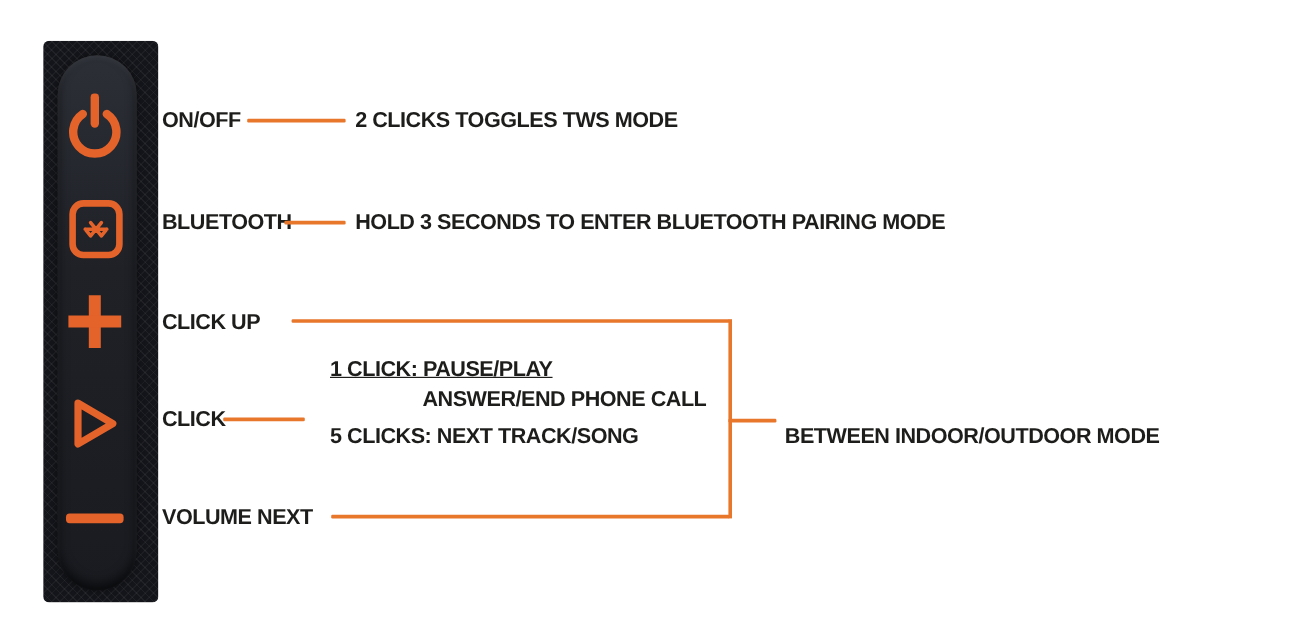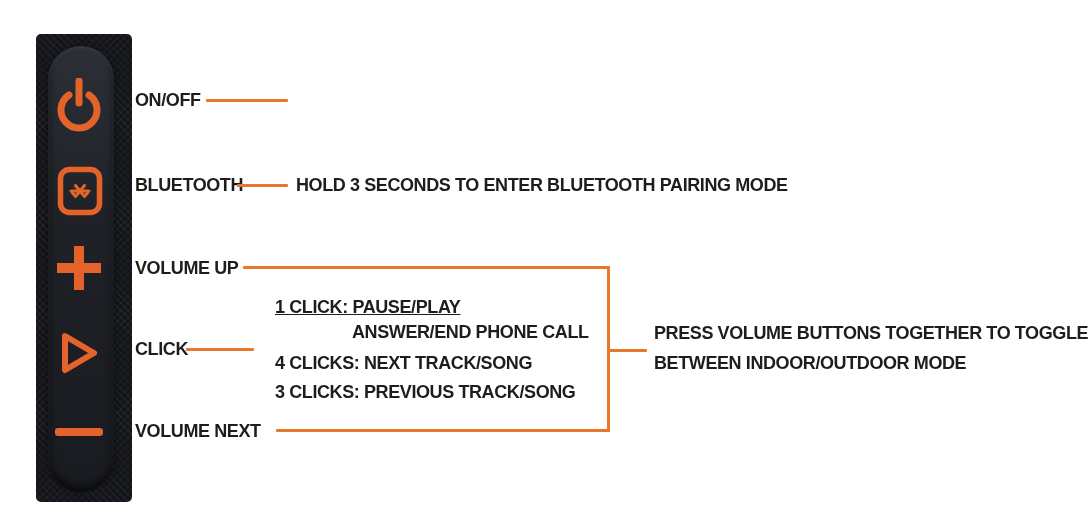--- a/index.html
+++ b/index.html
@@ -115,37 +115,36 @@
 
     <svg class="icon" style="left:23px;top:297px;" width="40" height="44" viewBox="0 0 40 44">
       <polygon points="6,5 35,22 6,39" fill="none" stroke="currentColor" stroke-width="6" stroke-linejoin="round"></polygon>
     </svg>
 
     <div class="minus-bar"></div>
   </div>
 
   <span class="txt lbl-onoff">ON/OFF</span>
   <div class="cline ln-onoff"></div>
+  <span class="txt desc-onoff">2 CLICKS TOGGLES TWS MODE</span>
 
   <span class="txt lbl-bt">BLUETOOTH</span>
   <div class="cline ln-bt"></div>
   <span class="txt desc-bt">HOLD 3 SECONDS TO ENTER BLUETOOTH PAIRING MODE</span>
 
-  <span class="txt lbl-vup">VOLUME UP</span>
+  <span class="txt lbl-vup">CLICK UP</span>
   <div class="cline ln-vup"></div>
 
   <span class="txt lbl-play">CLICK</span>
   <div class="cline ln-play"></div>
   <span class="txt act-1">1 CLICK: PAUSE/PLAY</span>
   <span class="txt act-1b">ANSWER/END PHONE CALL</span>
-  <span class="txt act-2">4 CLICKS: NEXT TRACK/SONG</span>
-  <span class="txt act-3">3 CLICKS: PREVIOUS TRACK/SONG</span>
+  <span class="txt act-2">5 CLICKS: NEXT TRACK/SONG</span>
 
   <span class="txt lbl-vdown">VOLUME NEXT</span>
   <div class="cline ln-vdown"></div>
 
   <div class="vline bracket-v"></div>
   <div class="cline bracket-stub"></div>
 
-  <span class="txt combo-1">PRESS VOLUME BUTTONS TOGETHER TO TOGGLE</span>
   <span class="txt combo-2">BETWEEN INDOOR/OUTDOOR MODE</span>
 
 </div>
 
 </body></html>

